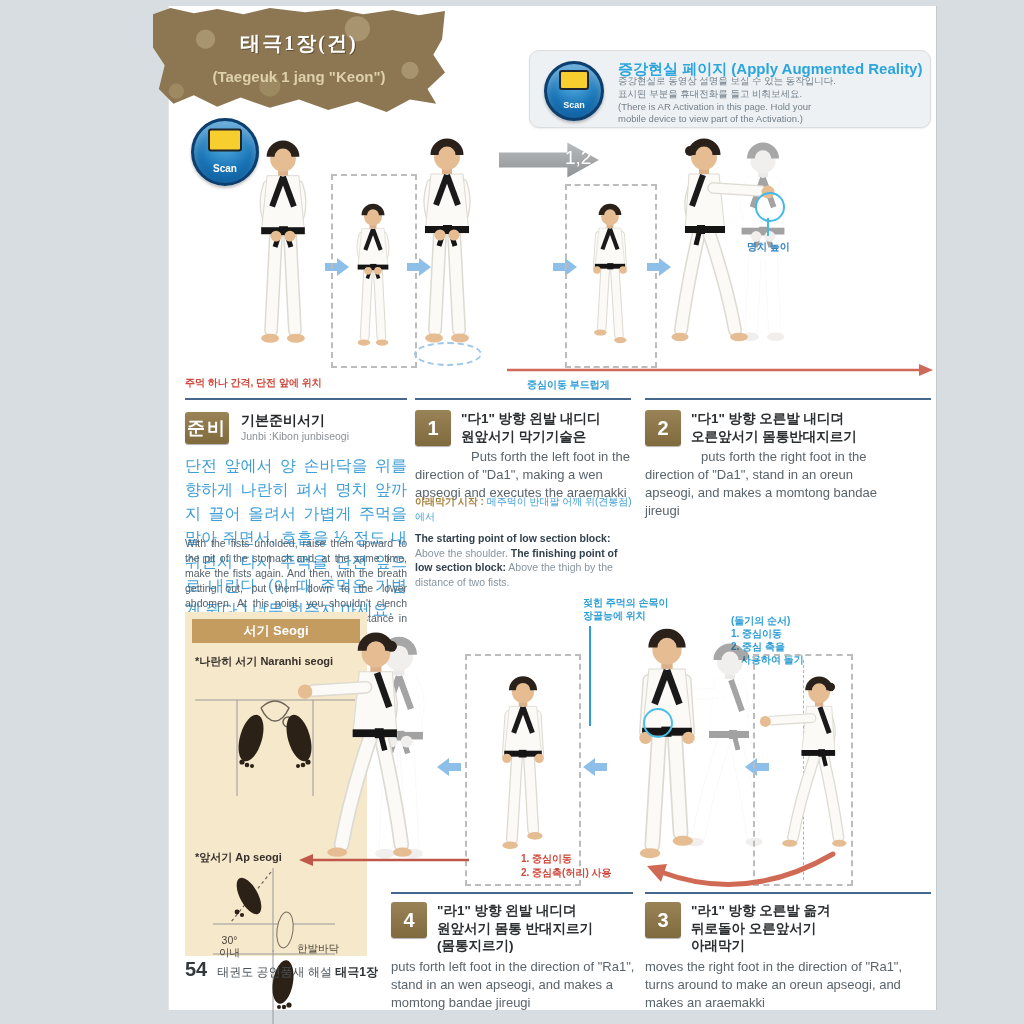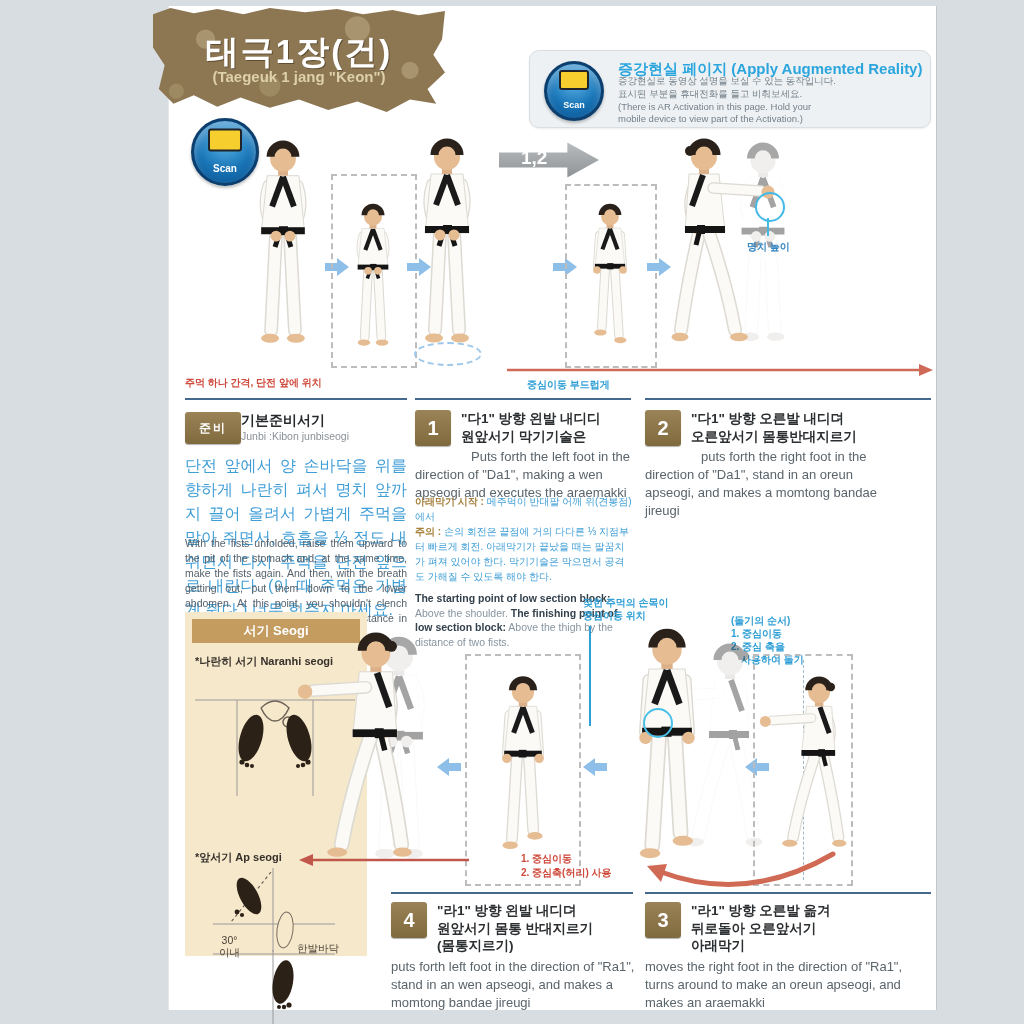--- a/index.html
+++ b/index.html
@@ -8,21 +8,21 @@
   .abs{position:absolute;}
 
   
   .banner{left:-16px;top:2px;width:292px;height:104px;background:#8d7753;
     background-image:radial-gradient(circle at 18% 30%, #a8946e 0 9px, transparent 10px),
       radial-gradient(circle at 70% 20%, #a8946e 0 12px, transparent 13px),
       radial-gradient(circle at 40% 75%, #9d8962 0 10px, transparent 11px),
       radial-gradient(circle at 88% 60%, #a8946e 0 8px, transparent 9px),
       radial-gradient(circle at 8% 80%, #9d8962 0 7px, transparent 8px);
     clip-path:polygon(0 6%,6% 0,14% 5%,22% 1%,31% 6%,40% 0,52% 4%,63% 1%,72% 6%,82% 2%,91% 7%,100% 3%,99% 30%,96% 45%,100% 62%,94% 78%,97% 92%,88% 88%,80% 100%,70% 90%,60% 98%,50% 88%,40% 96%,30% 86%,22% 95%,14% 84%,7% 92%,2% 78%,4% 55%,0 38%);}
-  .banner-title{left:0;top:22px;width:100%;text-align:center;color:#fff;font-size:33px;font-weight:bold;letter-spacing:2px;text-shadow:1px 1px 0 #5f4e33;}
+  .banner-title{left:0;top:22px;width:100%;text-align:center;color:#fff;font-size:20px;font-weight:bold;letter-spacing:2px;text-shadow:1px 1px 0 #5f4e33;font-family:Liberation Serif, serif;}
   .banner-sub{left:0;top:60px;width:100%;text-align:center;color:#ddd0ab;font-size:15px;font-weight:bold;}
 
   
   .arbox{left:360px;top:44px;width:400px;height:76px;background:#eef1f3;border:1px solid #dadee1;border-radius:10px;box-shadow:0 1px 2px rgba(0,0,0,.08);}
   .ar-title{left:88px;top:9px;font-size:15px;font-weight:bold;color:#2aa5dd;}
   .ar-line{left:88px;font-size:9.5px;color:#74808a;white-space:nowrap;}
 
   
   .scan-badge{border-radius:50%;background:radial-gradient(circle at 50% 32%, #5cb4e8, #1874b6 55%, #0a4f8d);border:3px solid #0c3e6e;box-shadow:inset 0 6px 8px rgba(255,255,255,.35), 0 2px 3px rgba(0,0,0,.25);}
   .scan-phone{position:absolute;left:50%;top:30%;transform:translate(-50%,-50%);background:#f6cf2e;border:2px solid #20242a;border-radius:3px;}
@@ -34,39 +34,39 @@
   .scan-ar .scan-phone{width:26px;height:16px;}
   .scan-ar .scan-label{font-size:9px;}
 
   
   .dashed-box{border:2px dashed #bcbcbc;}
   .inner-dash{position:absolute;left:50%;top:4px;bottom:4px;border-left:1px dashed #9fb8cc;}
 
   
   .big-arrow{width:100px;height:48px;}
   .big-arrow svg{width:100%;height:100%;}
-  .big-arrow-label{position:absolute;top:50%;transform:translateY(-58%);color:#fff;font-weight:bold;font-size:19px;}
+  .big-arrow-label{position:absolute;top:50%;transform:translateY(-58%);color:#fff;font-weight:normal;font-size:19px;margin-left:44px;}
   .ba-right .big-arrow-label{left:22px;}
   .ba-left .big-arrow-label{right:22px;}
   .sm-arrow{width:24px;height:18px;}
   .sm-arrow svg{width:100%;height:100%;display:block;}
   .sm-left svg{transform:scaleX(-1);}
 
   
   .blue-ann{font-size:10px;font-weight:bold;color:#2f9fd5;line-height:1.3;}
   .gray-ann{font-size:9.5px;color:#9aa7b2;line-height:1.3;font-weight:normal;}
   .red-ann{font-size:10px;font-weight:bold;color:#cf4a3c;line-height:1.35;}
   .navy-line{height:2px;background:#44698d;}
   .target-circle{width:26px;height:26px;border:2px solid #45b9e6;border-radius:50%;}
   .stem{width:2px;background:#45b9e6;}
   .feet-ellipse{border:2px dashed #9ec7ea;border-radius:50%;}
 
   
   .badge{background:linear-gradient(#9a8356,#7f6a3e);color:#fff;font-weight:bold;display:flex;align-items:center;justify-content:center;border-radius:3px;box-shadow:0 1px 1px rgba(0,0,0,.3);}
-  .junbi-badge{width:56px;height:32px;font-size:12px;letter-spacing:2px;}
+  .junbi-badge{width:44px;height:32px;font-size:18px;letter-spacing:2px;}
   .sec-title{font-size:14px;font-weight:bold;color:#26292b;line-height:1.2;}
   .sec-sub{font-size:10.5px;color:#8a9197;}
   .ko-par{font-size:16px;color:#3f9ed6;line-height:1.5;text-align:justify;}
   .en-par{font-size:10.5px;color:#55616b;line-height:1.42;text-align:justify;}
 
   .step-num{width:36px;height:36px;font-size:20px;}
   .step-title{font-size:13.5px;font-weight:bold;color:#2c2f31;line-height:1.3;}
   .step-en{font-size:13px;color:#5a646b;line-height:1.38;}
   .indent{text-indent:56px;}
   .note-line{font-size:10px;line-height:1.5;}
@@ -300,21 +300,20 @@
 
   <div class="abs" style="left:246px;top:402px;width:218px">
     <div class="abs badge step-num" style="left:0;top:2px">1</div>
     <div class="abs step-title" style="left:46px;top:2px;width:172px">
       <div>"다1" 방향 왼발 내디디</div>
       <div>원앞서기 막기기술은</div>
     </div>
     <div class="abs step-en indent" style="left:0;top:40px;width:218px">Puts forth the left foot in the direction of "Da1", making a wen apseogi and executes the araemakki</div>
     <div class="abs" style="left:0;top:86px;width:218px">
       <div class="note-line"><span class="note-label">아래막기 시작 :</span> <span class="note-text">메주먹이 반대팔 어깨 위(견봉점)에서</span></div>
-      <div class="note-line"><span class="note-label">주의 :</span> <span class="note-text">손의 회전은 끝점에 거의 다다른 ⅓ 지점부터 빠르게 회전. 아래막기가 끝났을 때는 팔꿈치가 펴져 있어야 한다. 막기기술은 막으면서 공격도 가해질 수 있도록 해야 한다.</span></div>
       <div class="ennote"><b>The starting point of low section block:</b><span> Above the shoulder. </span><b>The finishing point of low section block:</b><span> Above the thigh by the distance of two fists.</span></div>
     </div>
   </div>
 
   <div class="abs" style="left:476px;top:402px;width:232px">
     <div class="abs badge step-num" style="left:0;top:2px">2</div>
     <div class="abs step-title" style="left:46px;top:2px;width:186px">
       <div>"다1" 방향 오른발 내디뎌</div>
       <div>오른앞서기 몸통반대지르기</div>
     </div>
@@ -361,21 +360,21 @@
     </svg>
     <div class="abs" style="left:34px;top:322px;font-size:10.5px;color:#4c443a;text-align:center">
       <div>30°</div>
       <div>이내</div>
     </div>
     <div class="abs" style="left:112px;top:330px;font-size:10.5px;color:#4c443a">한발바닥</div>
   </div>
 
   <div class="abs" style="left:414px;top:590px">
     <div class="blue-ann">젖힌 주먹의 손목이</div>
-    <div class="blue-ann">중심이동 위치</div>
+    <div class="blue-ann">장골능에 위치</div>
   </div>
   <div class="abs stem" style="left:420px;top:620px;height:100px;background:#2f9fd5"></div>
   <div class="abs" style="left:562px;top:608px">
     <div class="blue-ann">(돌기의 순서)</div>
     <div class="blue-ann">1. 중심이동</div>
     <div class="blue-ann">2. 중심 축을</div>
     <div class="blue-ann" style="padding-left:10px">사용하여 돌기</div>
   </div>
 
   <div class="abs" style="left:118px;top:622px;width:150px;height:262px">
@@ -463,14 +462,17 @@
   <div class="abs" style="left:476px;top:894px;width:266px">
     <div class="abs badge step-num" style="left:0;top:2px">3</div>
     <div class="abs step-title" style="left:46px;top:2px;width:220px">
       <div>"라1" 방향 오른발 옮겨</div>
       <div>뒤로돌아 오른앞서기</div>
       <div>아래막기</div>
     </div>
     <div class="abs step-en" style="left:0;top:58px;width:266px">moves the right foot in the direction of "Ra1", turns around to make an oreun apseogi, and makes an araemakki</div>
   </div>
 
+  <div class="abs footer" style="left:16px;top:952px">
+    <span class="pg">54</span><span>태권도 공인품새 해설</span> <b>태극1장</b>
+  </div>
 
 </div>
 
 </body></html>

